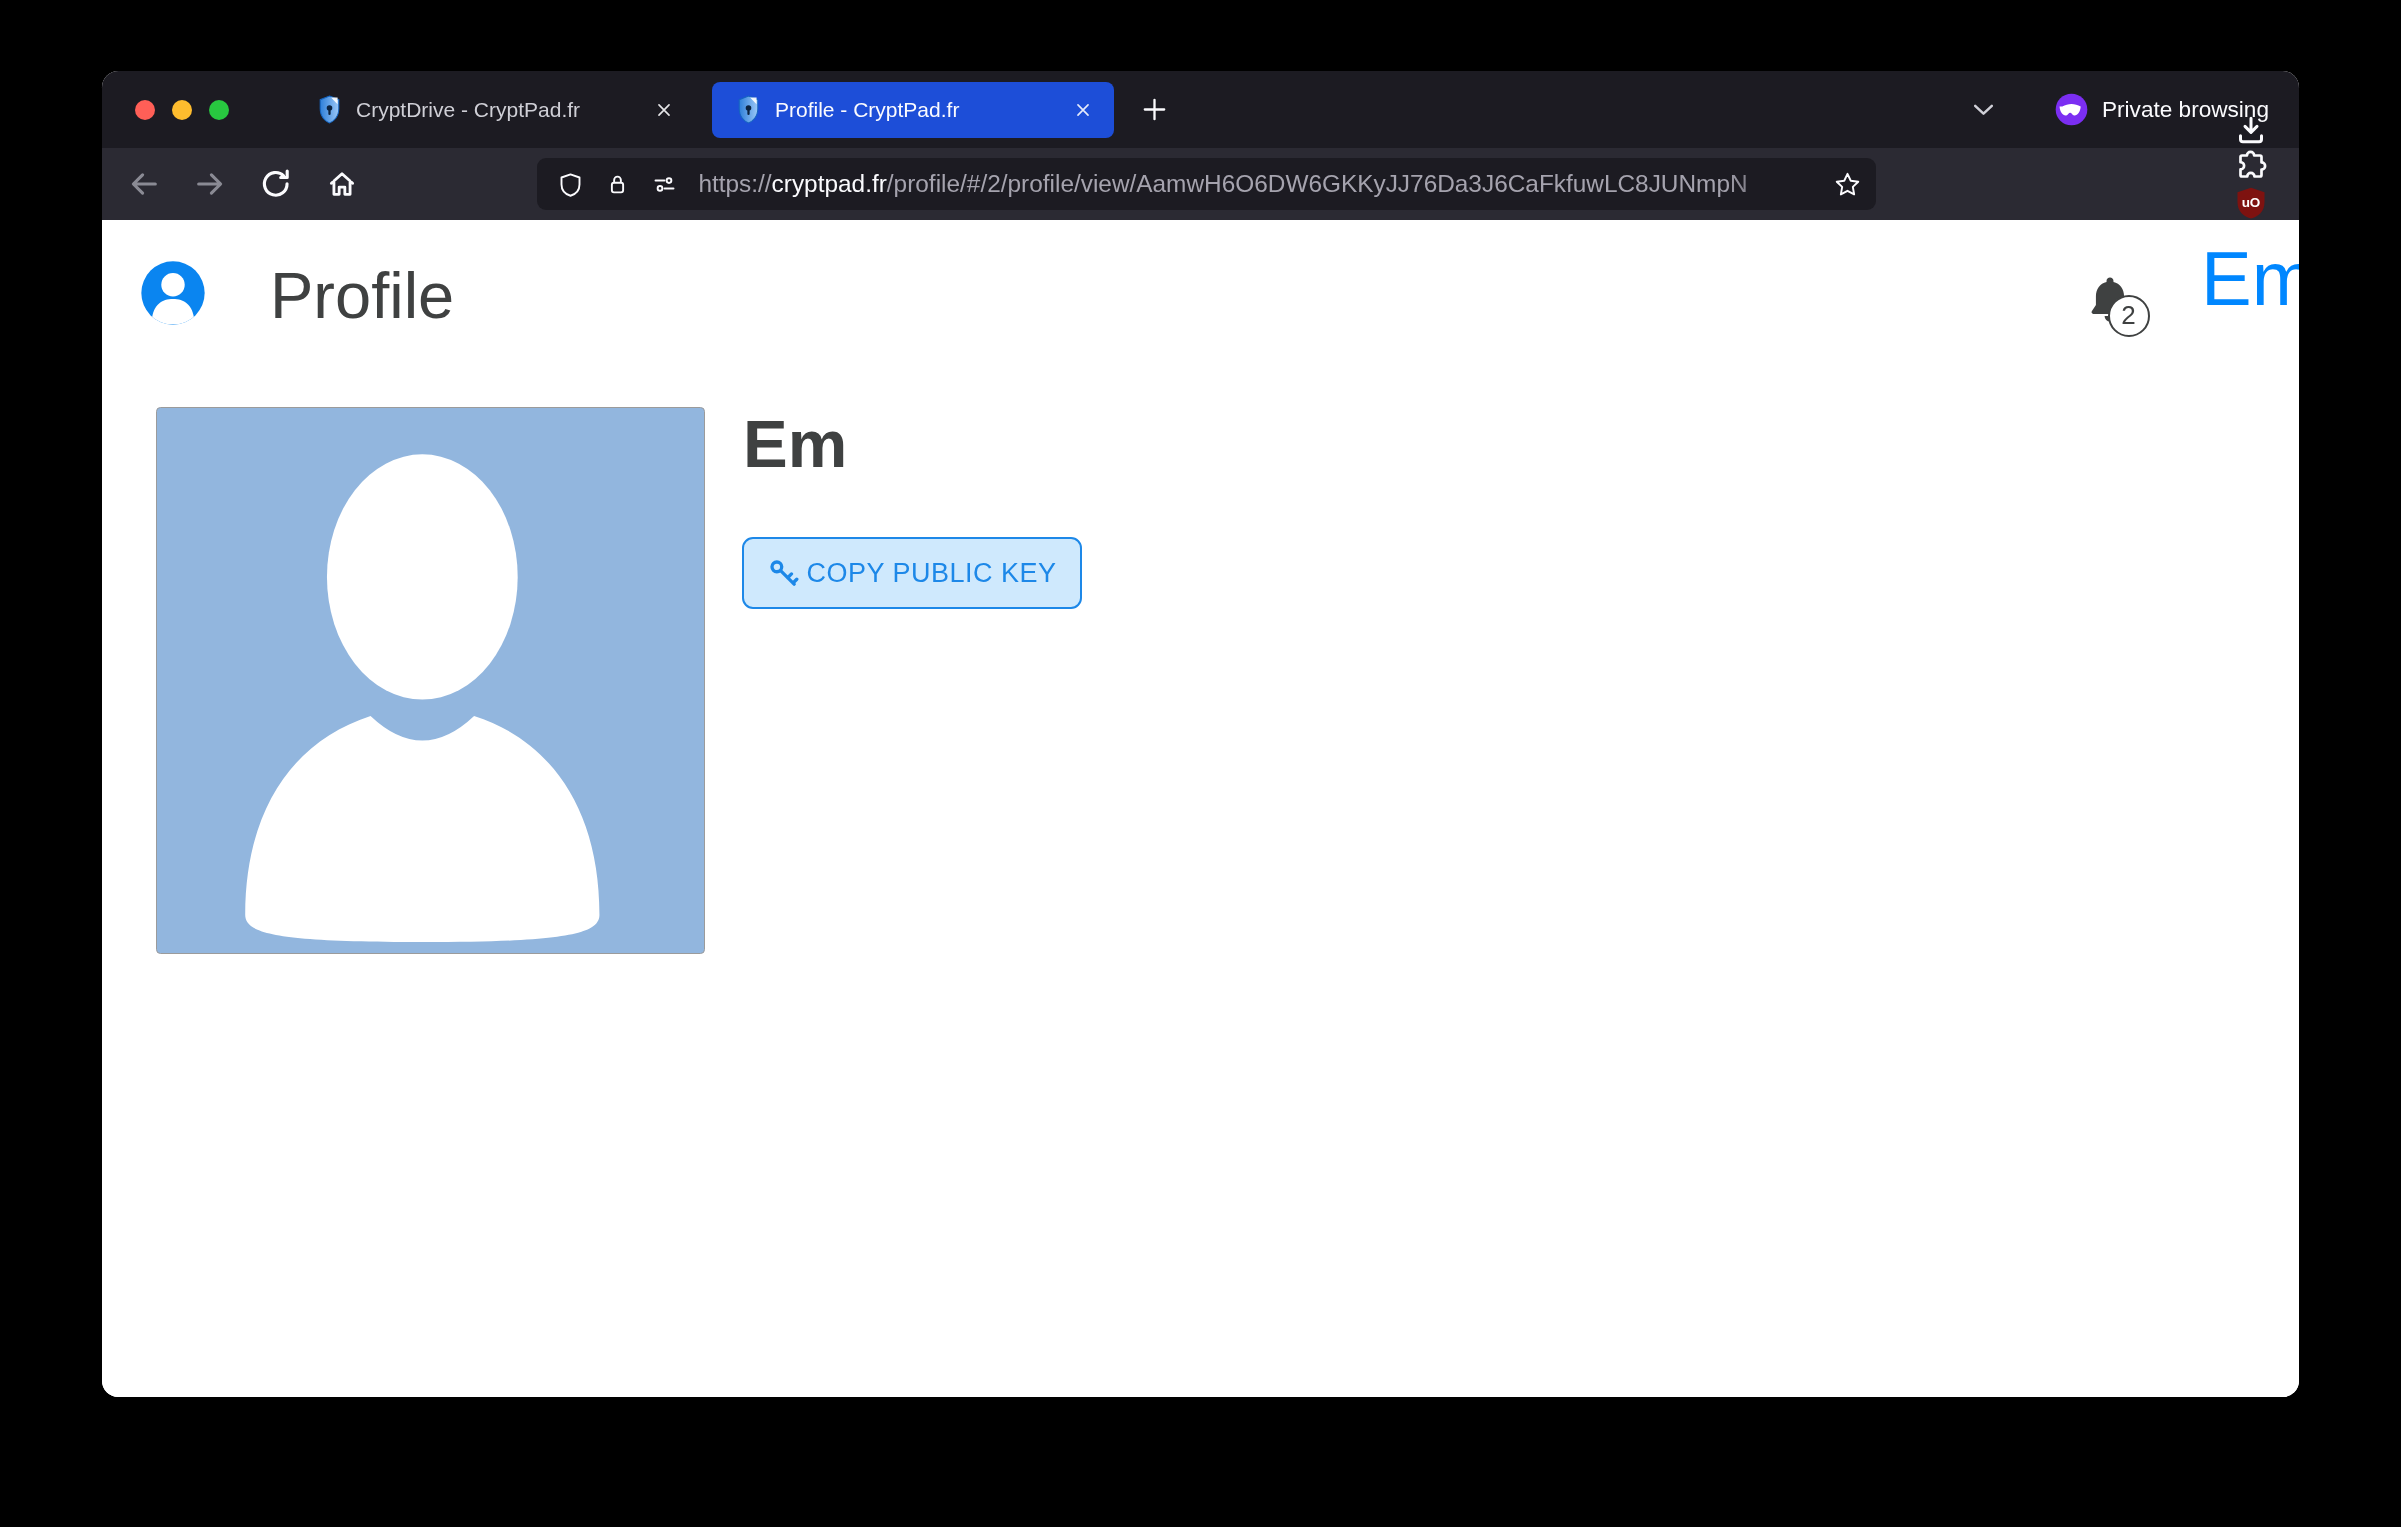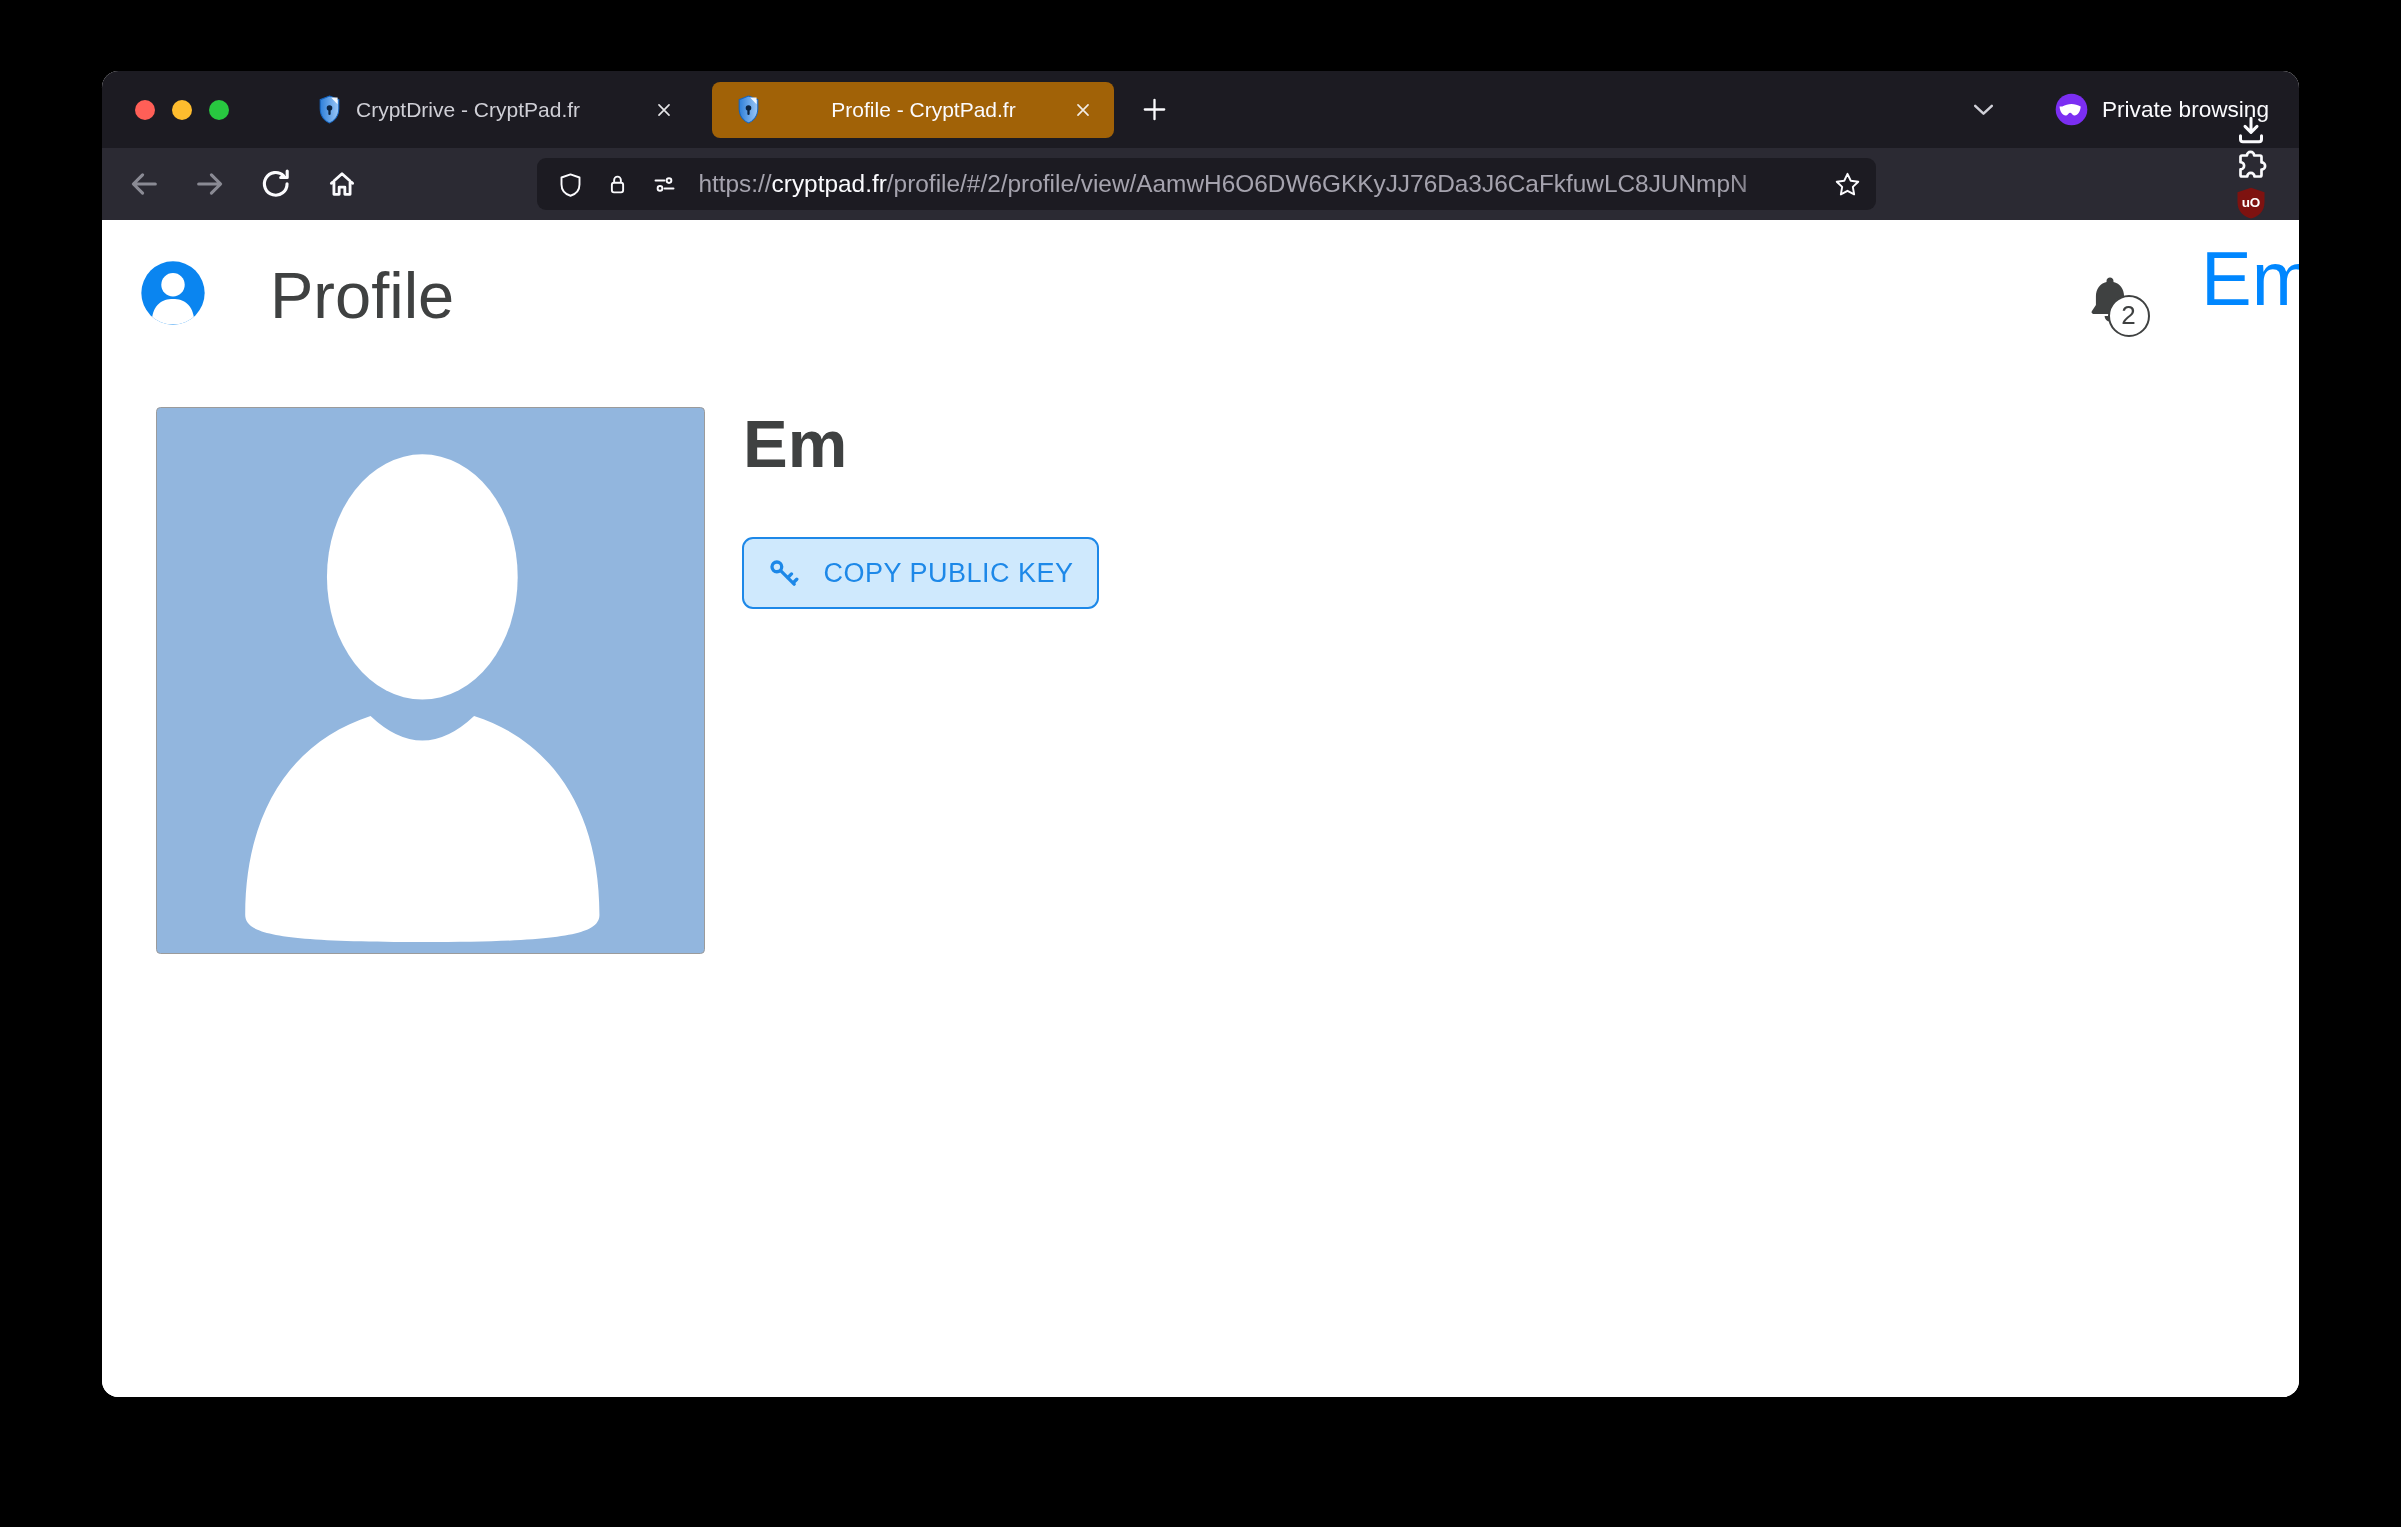--- a/index.html
+++ b/index.html
@@ -20,21 +20,21 @@
   .light { width:20px; height:20px; border-radius:50%; }
   .light.red { background:#ff5f57; }
   .light.yellow { background:#febc2e; }
   .light.green { background:#28c840; }
 
   .tab {
     display:flex; align-items:center; height:56px; width:402px;
     padding:0 20px 0 23.5px; border-radius:8.1px; color:#cfcfd6; flex-shrink:0;
   }
   .tab.inactive { margin-left:64px; background:transparent; }
-  .tab.active { margin-left:17px; background:#a16207; color:#fbfbfe;text-align:center; }
+  .tab.active { margin-left:17px; background:#1d4ed8; color:#fbfbfe; }
   .tab .favicon { flex-shrink:0; margin-right:14.5px; display:flex; }
   .tab .tab-title { flex:1; font-size:21px; white-space:nowrap; overflow:hidden; }
   .tab .tab-close { flex-shrink:0; display:flex; opacity:.9; cursor:default; }
 
   .newtab-btn { margin-left:20px; display:flex; align-items:center; justify-content:center;
     width:40px; height:40px; border-radius:7.2px; }
 
   .tab-chevron { margin-left:auto; display:flex; align-items:center; }
   .private-badge { display:flex; align-items:center; gap:13.6px; margin-left:56px; }
   .private-badge .label { color:#fbfbfe; font-size:22.6px; }
@@ -77,21 +77,21 @@
   .user-menu { position:absolute; left:2099px; top:14.5px; font-size:76px; color:#0087ff; line-height:1.15; }
 
   .avatar-box {
     position:absolute; left:54px; top:187px; width:549px; height:547px;
     background:#92b6de; border:0.9px solid #9b9b9b; border-radius:4.5px; overflow:hidden;
   }
   .profile-name { position:absolute; left:641px; top:185px; font-size:67px; font-weight:bold; color:#3f4141; }
 
   .copy-key-btn {
     position:absolute; left:640px; top:317px; height:72px;
-    display:flex; align-items:center; gap:25px; padding:0 23.5px;
+    display:flex; align-items:center; gap:8px; padding:0 23.5px;
     background:#cfe9fd; border:2.7px solid #1d88e8; border-radius:11px;
     color:#1d88e8; font-size:27px; letter-spacing:0.5px; cursor:pointer;
     font-family:inherit;
   }
 </style>
 </head>
 <body>
 
 <div class="window">
 

